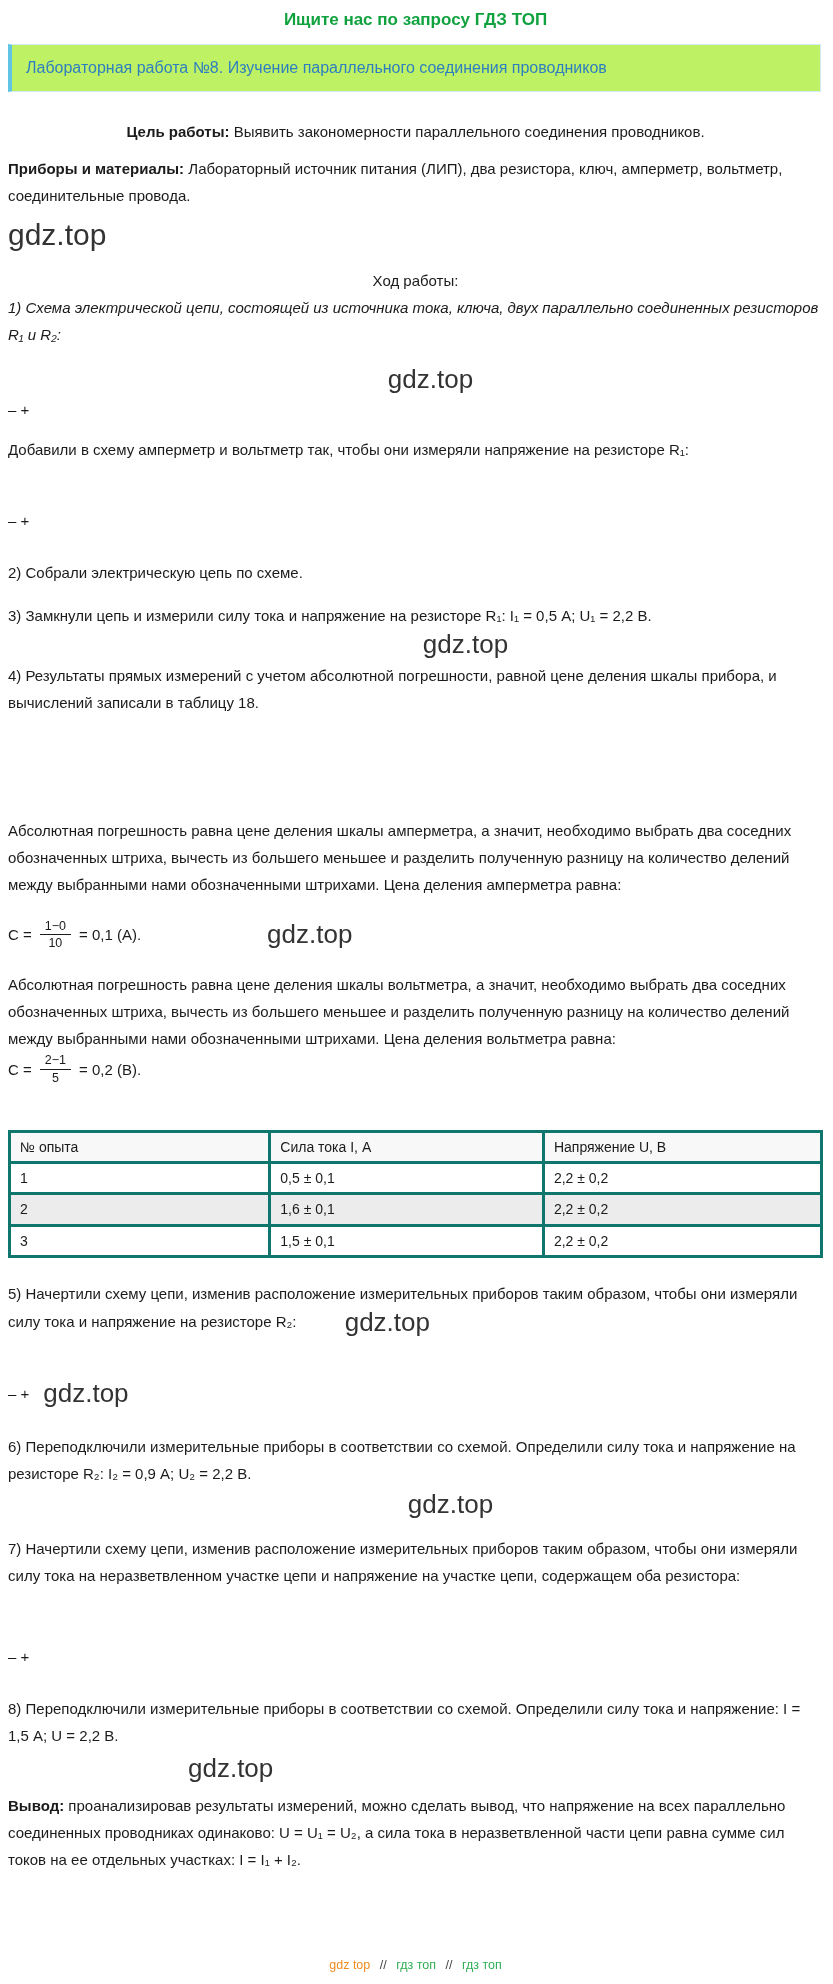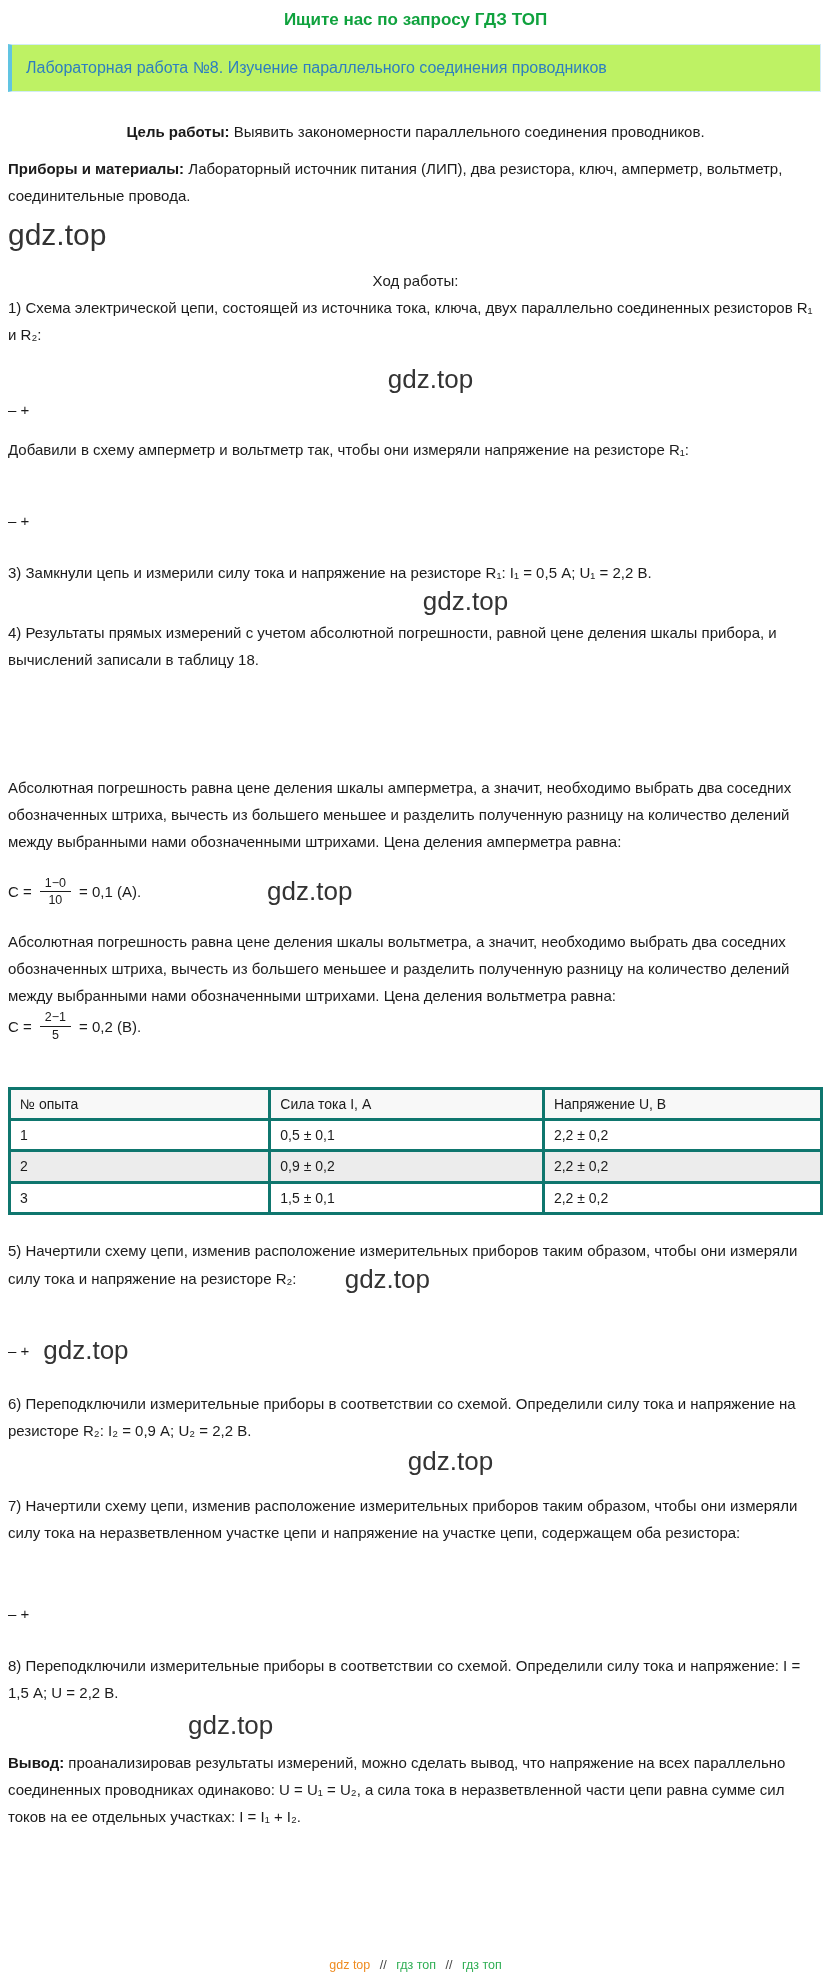--- a/index.html
+++ b/index.html
@@ -43,21 +43,21 @@
     font-size: 26px;
     color: #333333;
     line-height: 1.2;
     white-space: nowrap;
   }
   .wm-big { font-size: 30px; }
   .p-goal   { margin-bottom: 10px; text-align: center; }
   .p-equip  { margin-bottom: 8px; }
   .wm1      { margin-bottom: 14px; }
   .p-hod    { margin-bottom: 0; font-weight: 400; text-align: center; }
-  .p-step1  { margin-bottom: 16px; }
+  .p-step1  { margin-bottom: 16px; font-style: italic; }
   .wm2      { margin-bottom: 2px; text-align: center; padding-left: 30px; }
   .polarity { font-size: 15px; line-height: 1.6; }
   .pol1     { margin-bottom: 14px; }
   .p-step1b { margin-bottom: 46px; }
   .pol2     { margin-bottom: 26px; }
   .p-step2  { margin-bottom: 16px; }
   .p-step3  { margin-bottom: 0; }
   .wm3      { margin-bottom: 2px; text-align: center; padding-left: 100px; }
   .p-step4  { margin-bottom: 101px; }
   .p-ammeter   { margin-bottom: 20px; }
@@ -152,20 +152,21 @@
   <p class="para p-step1">1) Схема электрической цепи, состоящей из источника тока, ключа, двух параллельно соединенных резисторов R₁ и R₂:</p>
 
   <div class="wm wm2">gdz.top</div>
 
   <div class="polarity pol1">– +</div>
 
   <p class="para p-step1b">Добавили в схему амперметр и вольтметр так, чтобы они измеряли напряжение на резисторе R₁:</p>
 
   <div class="polarity pol2">– +</div>
 
+  <p class="para p-step2">2) Собрали электрическую цепь по схеме.</p>
 
   <p class="para p-step3">3) Замкнули цепь и измерили силу тока и напряжение на резисторе R₁: I₁ = 0,5 А; U₁ = 2,2 В.</p>
 
   <div class="wm wm3">gdz.top</div>
 
   <p class="para p-step4">4) Результаты прямых измерений с учетом абсолютной погрешности, равной цене деления шкалы прибора, и вычислений записали в таблицу 18.</p>
 
   <p class="para p-ammeter">Абсолютная погрешность равна цене деления шкалы амперметра, а значит, необходимо выбрать два соседних обозначенных штриха, вычесть из большего меньшее и разделить полученную разницу на количество делений между выбранными нами обозначенными штрихами. Цена деления амперметра равна:</p>
 
   <div class="formula-row formula1">
@@ -198,21 +199,21 @@
       </tr>
     </thead>
     <tbody>
       <tr>
         <td>1</td>
         <td>0,5 ± 0,1</td>
         <td>2,2 ± 0,2</td>
       </tr>
       <tr class="shaded">
         <td>2</td>
-        <td>0,9 ± 0,2</td>
+        <td>1,6 ± 0,1</td>
         <td>2,2 ± 0,2</td>
       </tr>
       <tr>
         <td>3</td>
         <td>1,5 ± 0,1</td>
         <td>2,2 ± 0,2</td>
       </tr>
     </tbody>
   </table>
 

